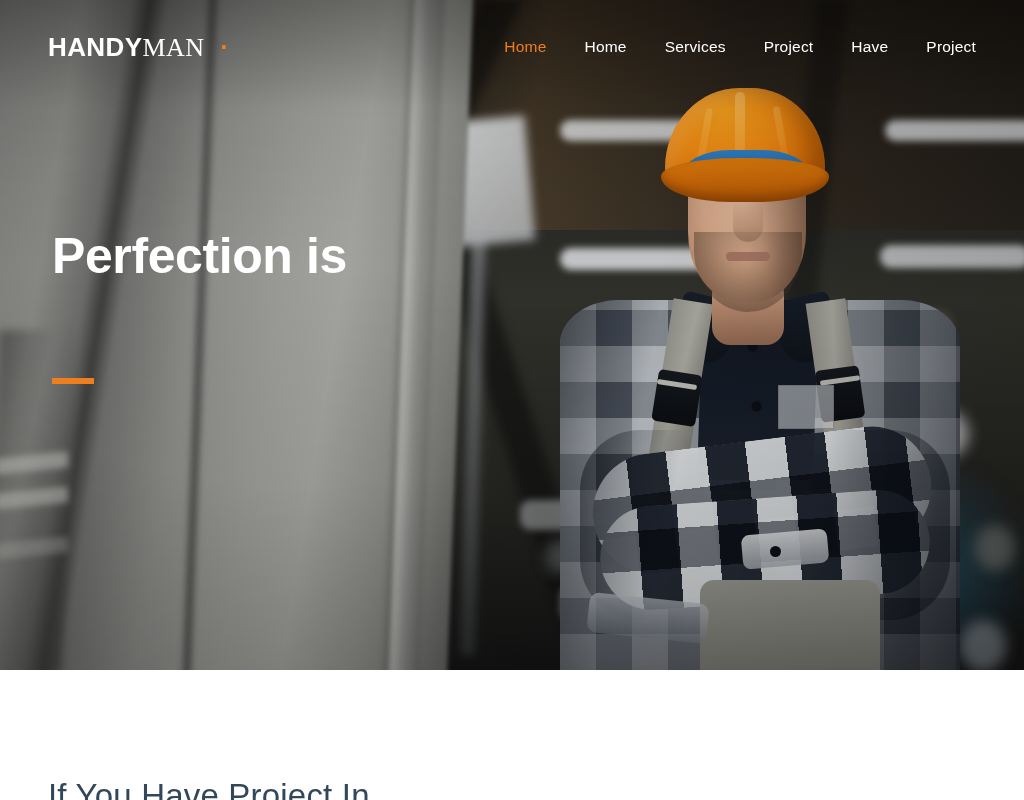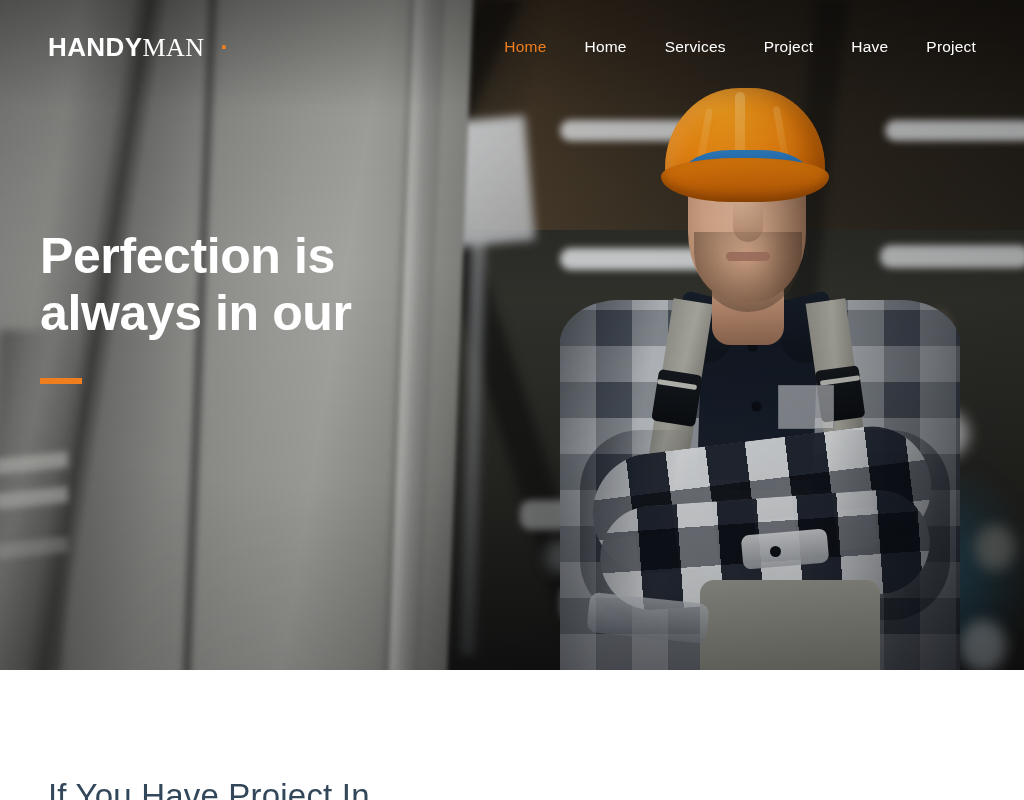--- a/index.html
+++ b/index.html
@@ -390,21 +390,21 @@
   }
   .nav { display: flex; align-items: center; gap: 38px; }
   .nav-link {
     font-size: 15.5px; color: #ffffff; text-decoration: none;
     font-weight: 400; letter-spacing: .2px; cursor: pointer; white-space: nowrap;
   }
   .nav-link.active { color: #ef7e1f; }
 
   
   .hero-copy {
-    position: absolute; left: 40px; top: 228px; z-index: 30; width: 360px;
+    position: absolute; left: 52px; top: 228px; z-index: 30; width: 360px;
   }
   .hero-title {
     font-size: 50px; line-height: 57px; font-weight: 700; color: #ffffff;
     letter-spacing: -0.4px;
   }
   .hero-rule {
     margin-top: 36px; width: 42px; height: 6px; background: #ef7e1f;
   }
 
   
@@ -525,21 +525,21 @@
         <a class="nav-link" href="#">Services</a>
         <a class="nav-link" href="#">Project</a>
         <a class="nav-link" href="#">Have</a>
         <a class="nav-link" href="#">Project</a>
       </nav>
     </header>
 
     <div class="hero-copy">
       <h1 class="hero-title">
         <span>Perfection is</span><br>
-        <span>always in our</span><br>
+        <br>
       </h1>
       <div class="hero-rule"></div>
     </div>
   </section>
 
   <section class="below">
     <h2 class="below-title">If You Have Project In</h2>
   </section>
 
 </div>

